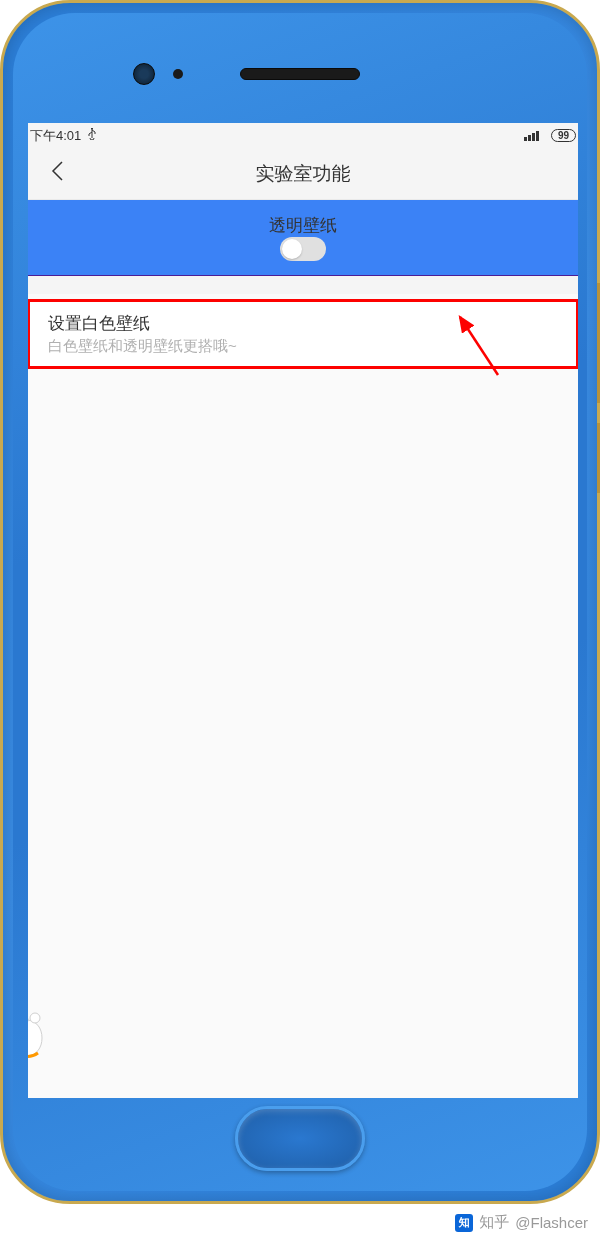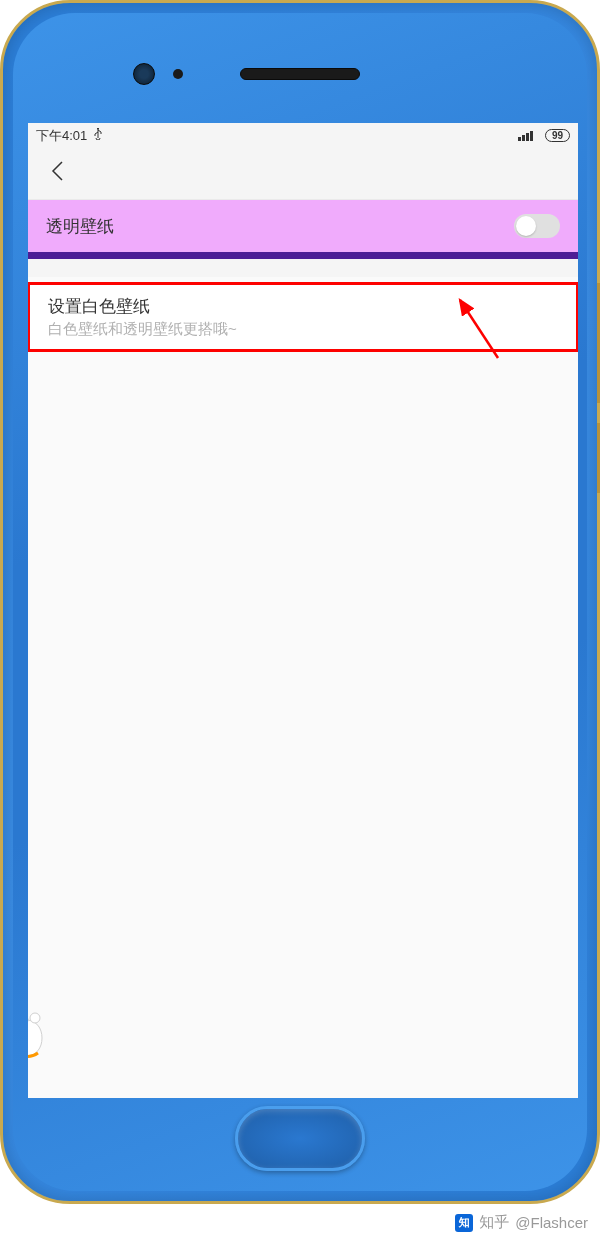--- a/index.html
+++ b/index.html
@@ -66,21 +66,21 @@
       height: 975px;
       background: #fafafa;
       overflow: hidden;
     }
     .status-bar {
       height: 25px;
       background: #f5f5f5;
       display: flex;
       justify-content: space-between;
       align-items: center;
-      padding: 0 8px;
+      padding: 0 2px;
       font-size: 13px;
       color: #333;
     }
     .status-left { display: flex; align-items: center; gap: 6px; }
     .status-right { display: flex; align-items: center; gap: 12px; }
     .signal-icon { display: inline-flex; align-items: flex-end; gap: 1px; }
     .signal-icon span { width: 3px; background: #333; display: inline-block; }
     .signal-icon span:nth-child(1){height:4px}
     .signal-icon span:nth-child(2){height:6px}
     .signal-icon span:nth-child(3){height:8px}
@@ -109,26 +109,27 @@
       padding: 5px 10px;
     }
     .header-title {
       width: 100%;
       text-align: center;
       font-size: 19px;
       color: #333;
       font-weight: 400;
     }
     .setting-row {
-      background: #f0abfc;
+      background: #3b82f6;
       padding: 14px 18px;
       display: flex;
       justify-content: space-between;
       align-items: center;
-      border-bottom: 7px solid #4c1d95;
+      border-bottom: 1px solid #4c1d95;
+      flex-direction: column;
     }
     .setting-label { font-size: 17px; color: #333; }
     .toggle {
       width: 46px;
       height: 24px;
       background: #e0e0e0;
       border-radius: 12px;
       position: relative;
       cursor: pointer;
     }
@@ -252,20 +253,21 @@
         <span class="battery">99</span>
       </div>
     </div>
 
     <div class="header">
       <div class="back-btn">
         <svg width="14" height="22" viewBox="0 0 14 22">
             <path d="M12 2 L3 11 L12 20" stroke="#333" stroke-width="1.5" fill="none"></path>
           </svg>
       </div>
+      <div class="header-title">实验室功能</div>
     </div>
 
     <div class="setting-row">
       <span class="setting-label">透明壁纸</span>
       <div class="toggle">
         <div class="toggle-knob"></div>
       </div>
     </div>
 
     <div class="spacer"></div>

